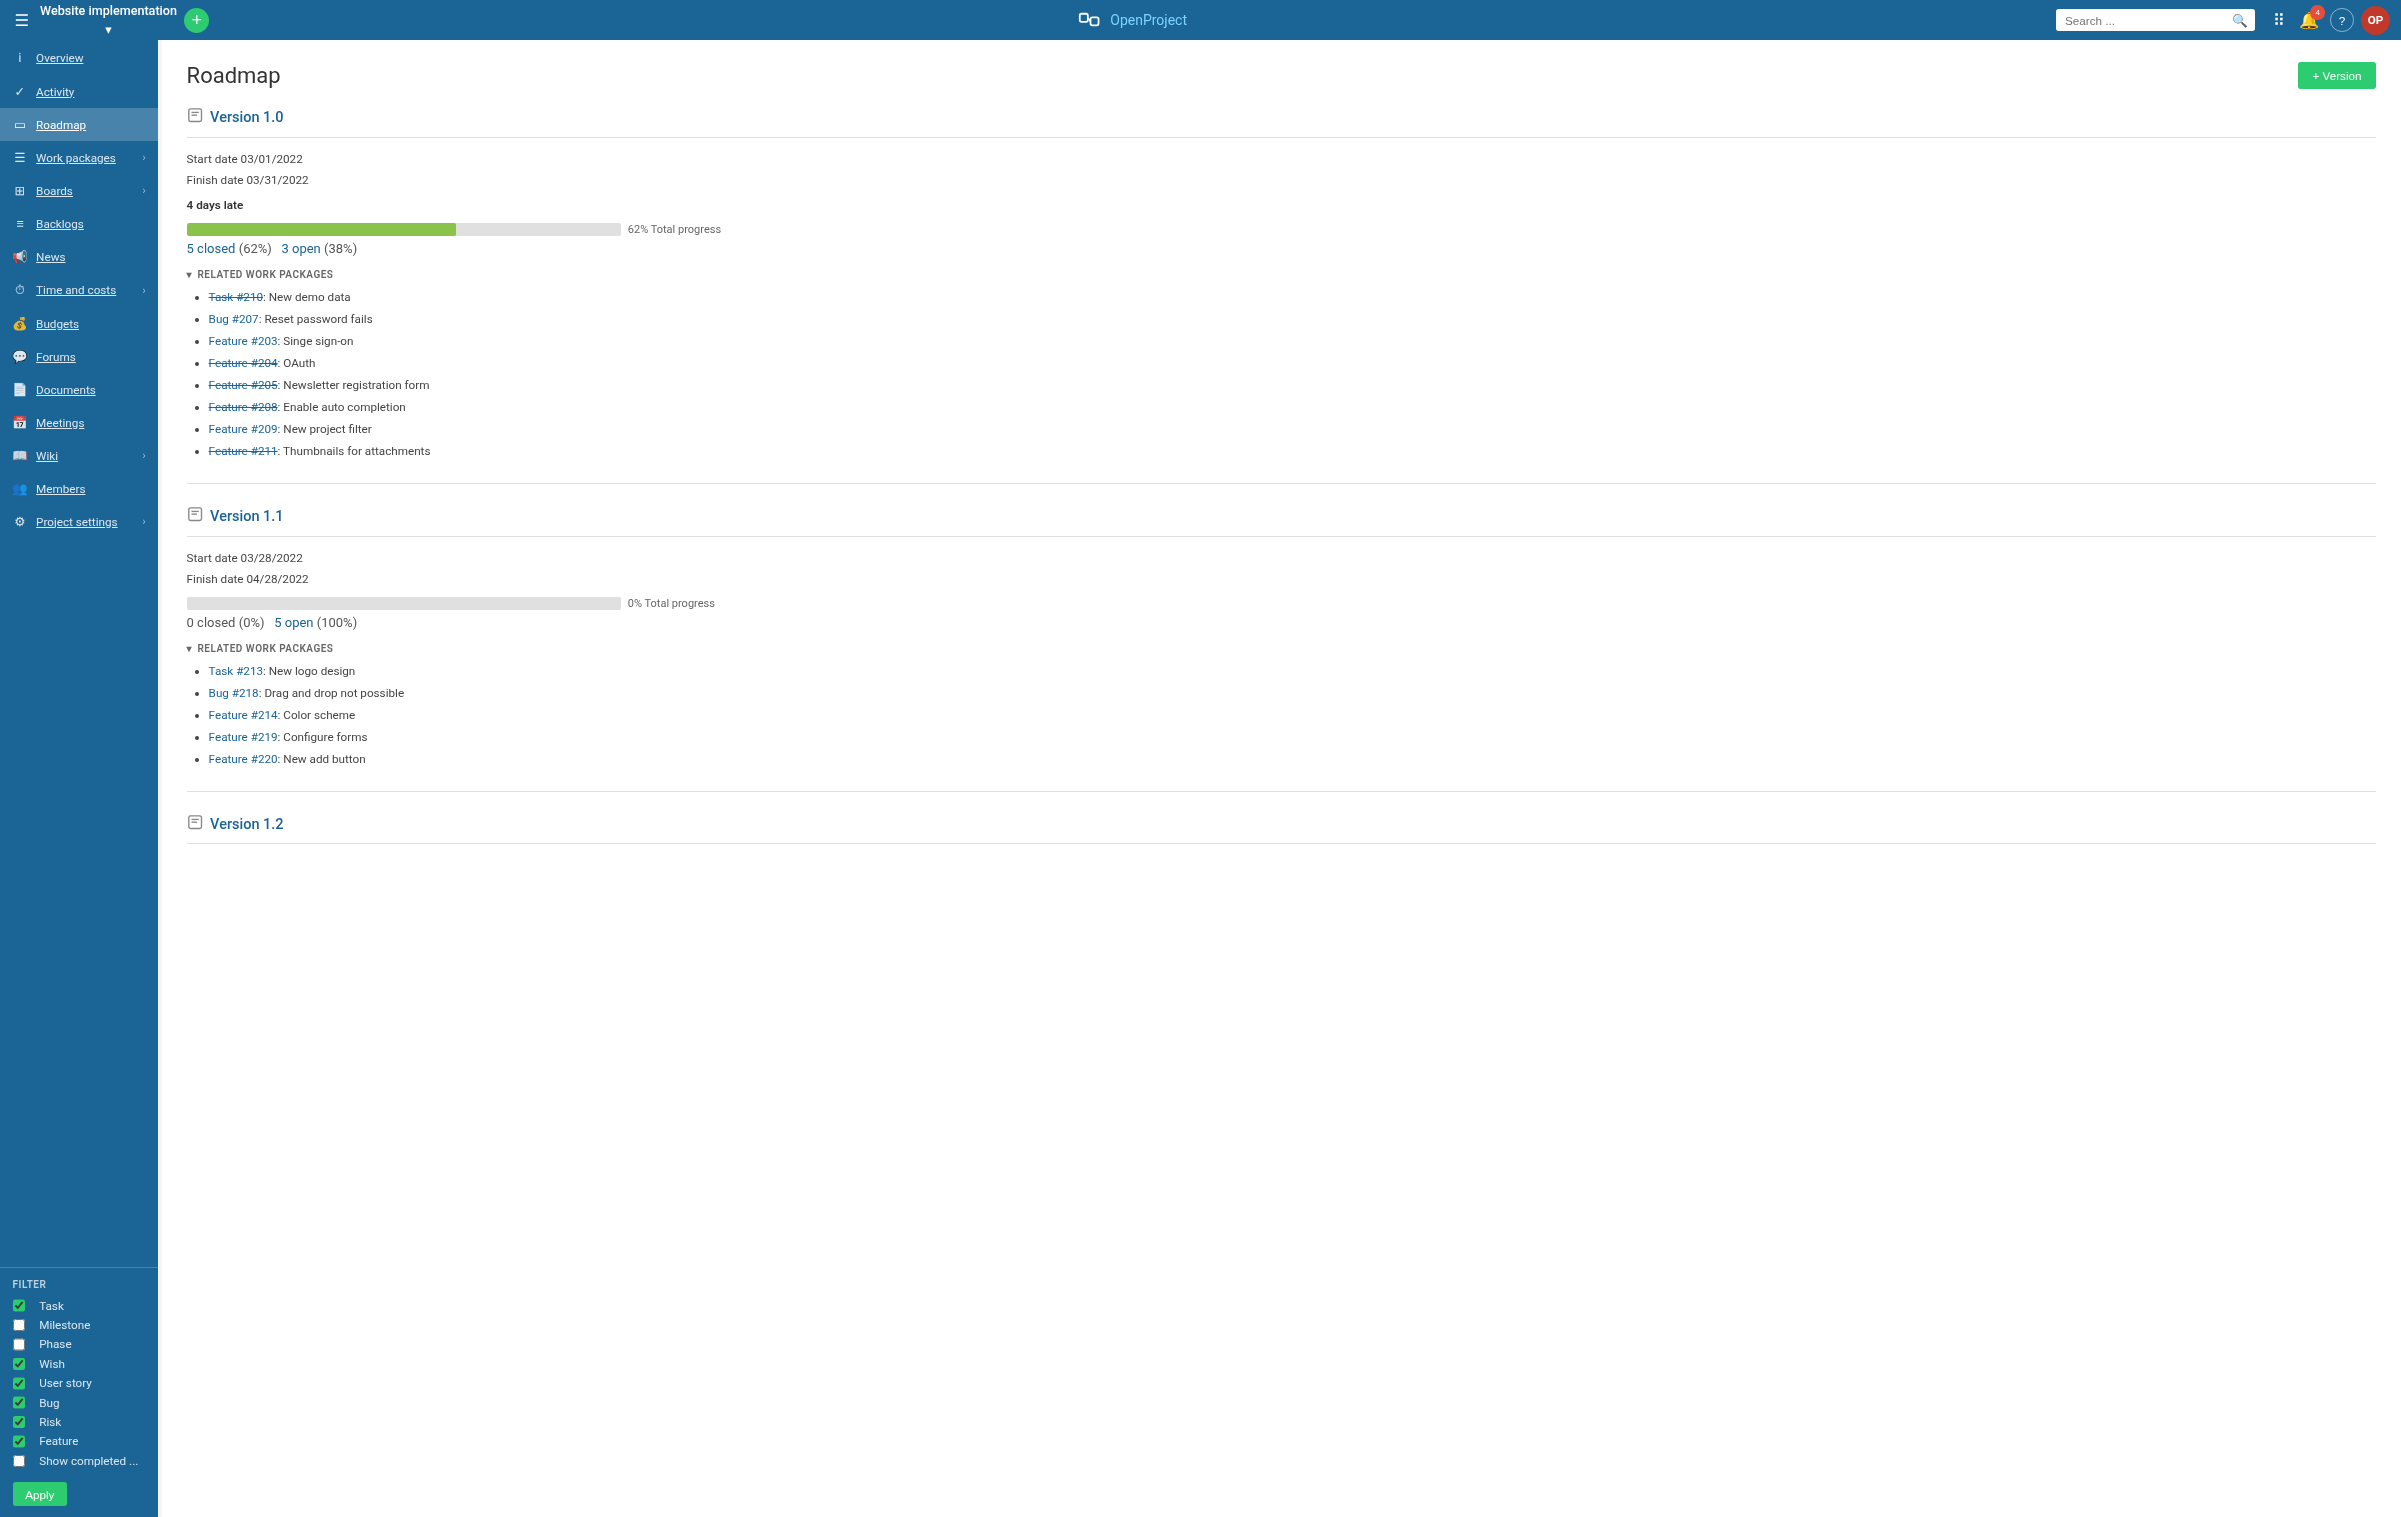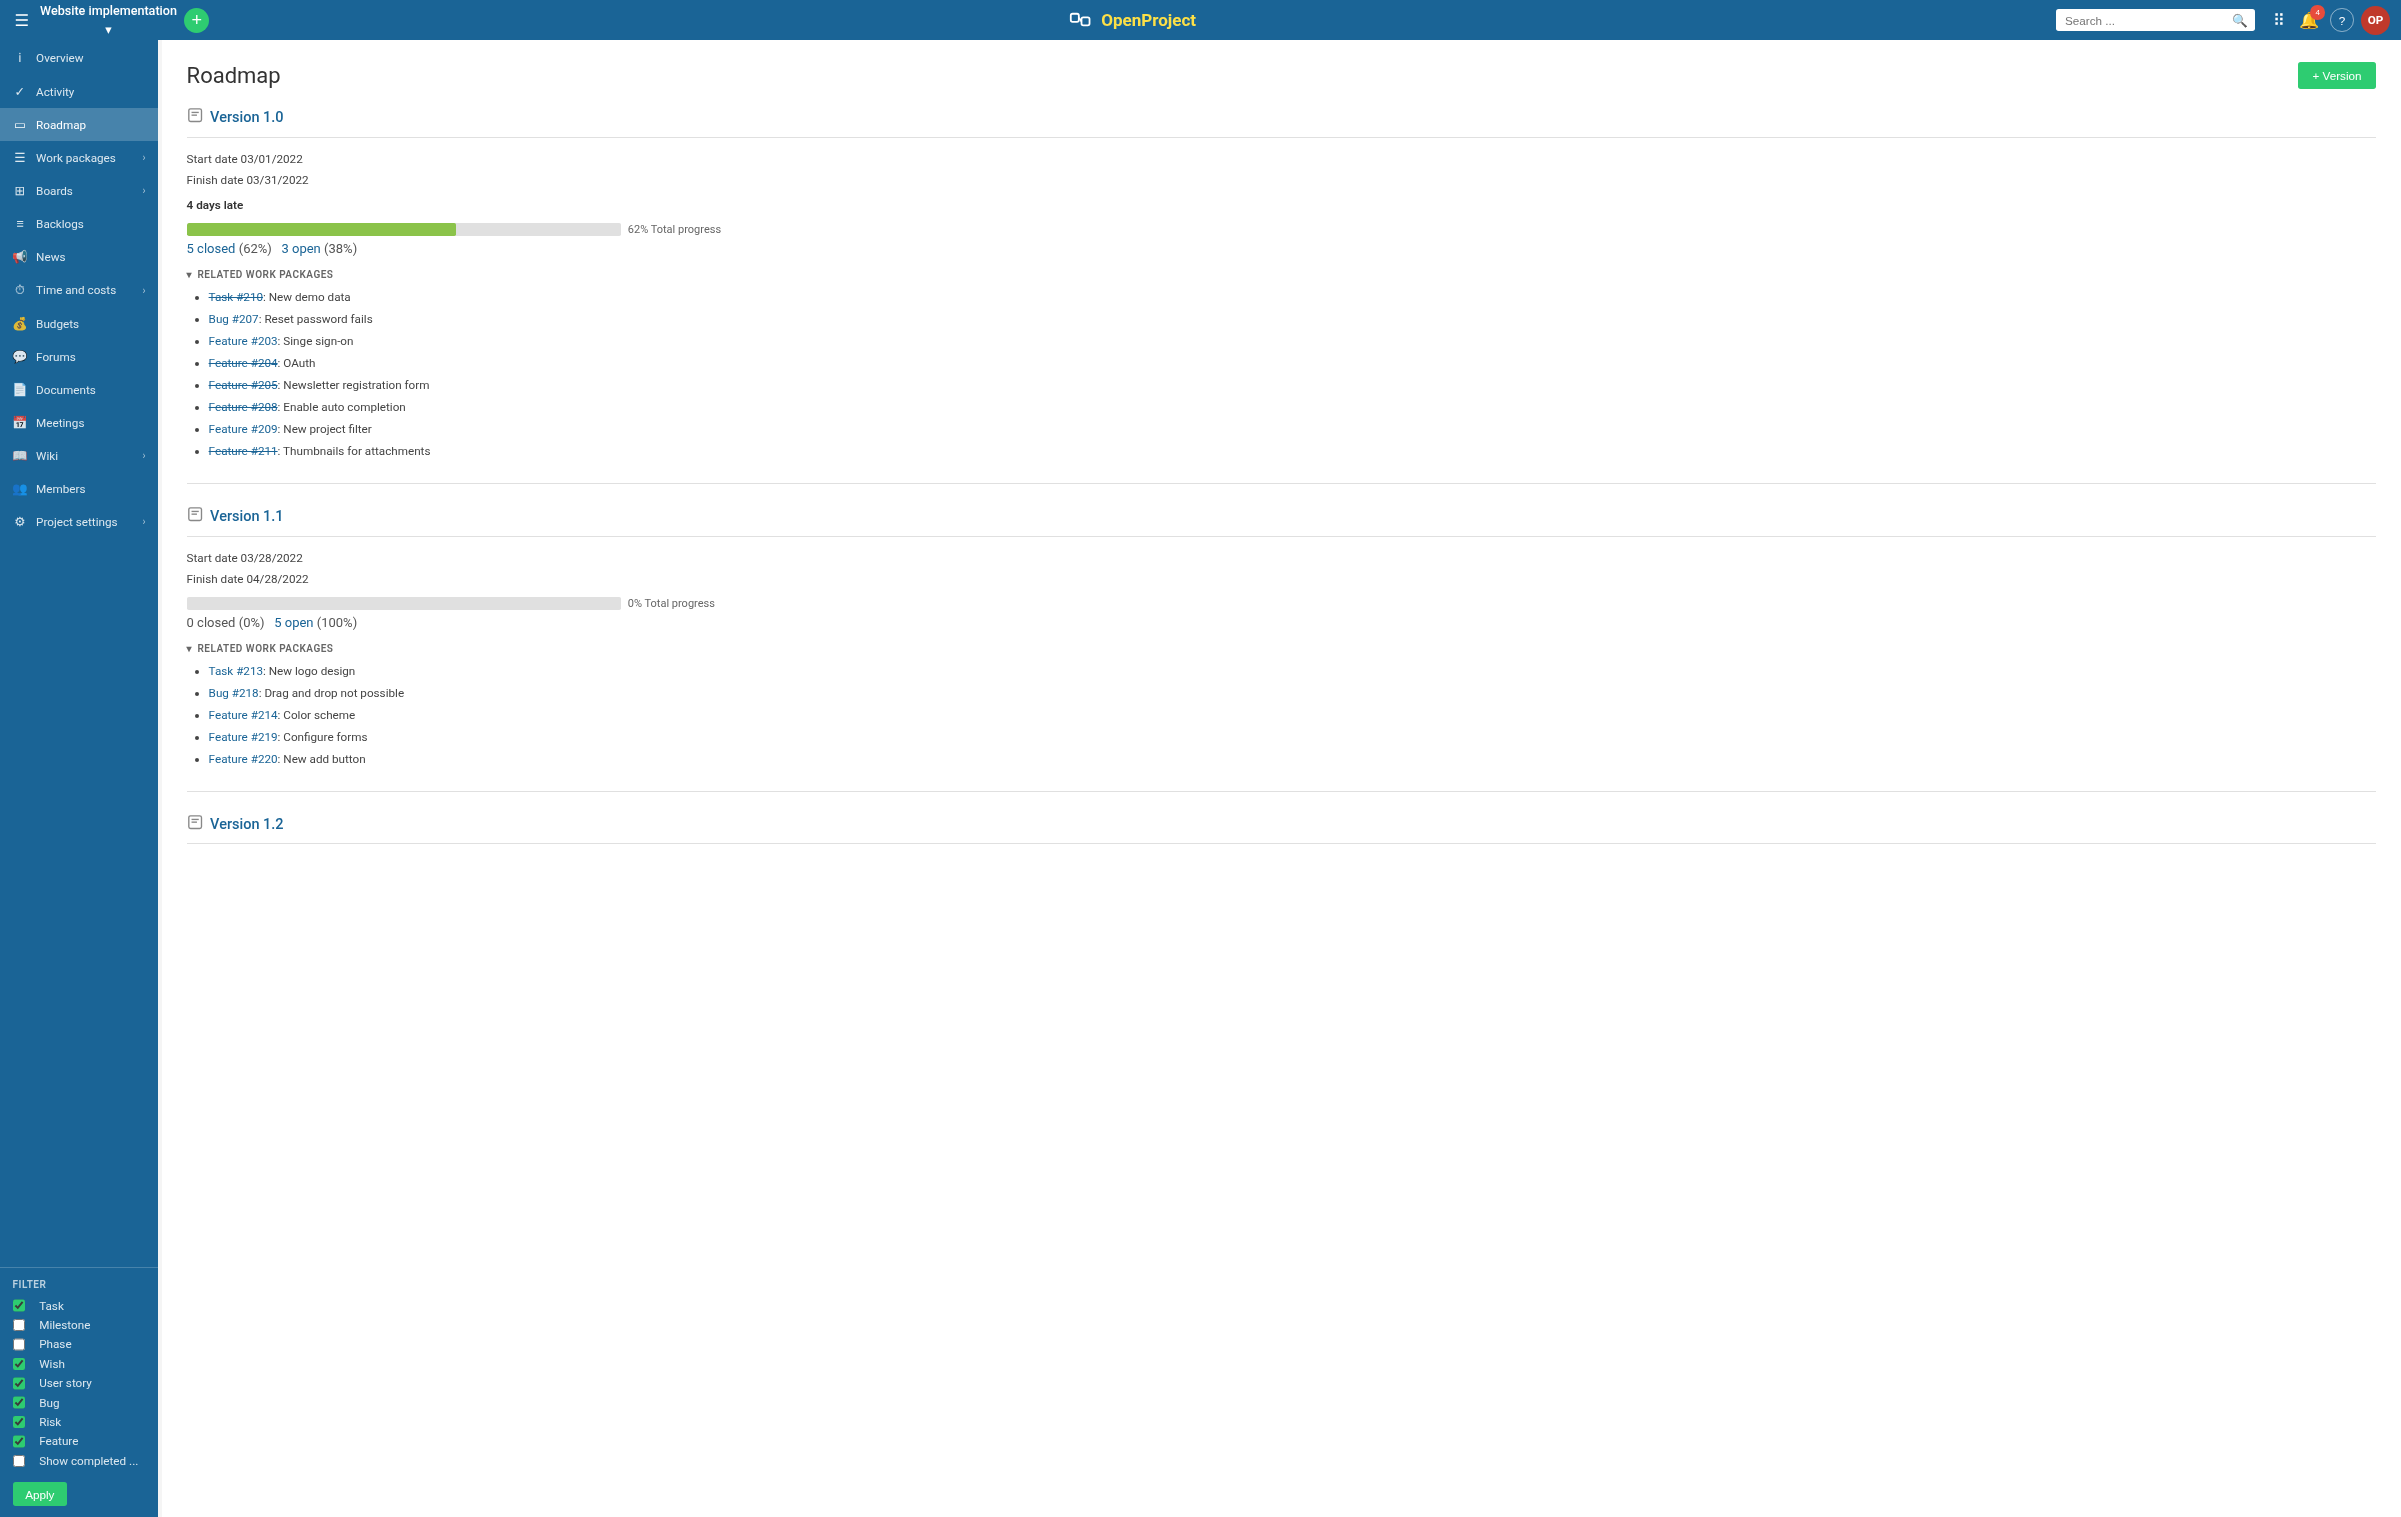--- a/index.html
+++ b/index.html
@@ -21,21 +21,21 @@
 
     
     .main-layout { display: flex; flex: 1; overflow: hidden; }
 
     
     .sidebar { width: 158px; background: #1a6496; display: flex; flex-direction: column; overflow-y: auto; flex-shrink: 0; }
     .sidebar-nav { flex: 1; }
     .sidebar-item { display: flex; align-items: center; padding: 9px 12.6px; color: rgba(255,255,255,0.85); cursor: pointer; font-size: 11.7px; gap: 9px; position: relative; text-decoration: none; }
     .sidebar-item.active { background: rgba(255,255,255,0.2); color: white; }
     .sidebar-item-icon { width: 14.5px; text-align: center; flex-shrink: 0; font-size: 12.6px; }
-    .sidebar-item-label { flex: 1; }
+    .sidebar-item-label { flex: 1; text-decoration: underline; }
     .sidebar-item-arrow { font-size: 10px; color: rgba(255,255,255,0.6); }
 
     
     .sidebar-filter { padding: 11px 12.6px; border-top: 0.9px solid rgba(255,255,255,0.2); }
     .filter-title { color: rgba(255,255,255,0.7); font-size: 10px; font-weight: 600; letter-spacing: 0.5px; margin-bottom: 9px; text-transform: uppercase; }
     .filter-item { display: flex; align-items: center; gap: 14px; margin-bottom: 5.4px; color: rgba(255,255,255,0.85); font-size: 11.7px; cursor: pointer; }
     .filter-item input[type="checkbox"] { accent-color: #2ecc71; width: 12.6px; height: 12.6px; cursor: pointer; }
     .apply-btn { background: #2ecc71; color: white; border: none; border-radius: 2.7px; padding: 5.4px 12.6px; font-size: 11.7px; cursor: pointer; margin-top: 9px; font-weight: 500; }
 
     
@@ -88,21 +88,21 @@
     <span>▾</span>
   </span>
   <button class="topbar-add-btn">+</button>
 
   <div class="topbar-logo">
     <svg width="25" height="20" viewBox="0 0 28 22" fill="none">
       <rect x="2" y="4" width="9" height="9" rx="2" stroke="white" stroke-width="2" fill="none"></rect>
       <rect x="14" y="8" width="9" height="9" rx="2" stroke="white" stroke-width="2" fill="none"></rect>
       <line x1="11" y1="8.5" x2="14" y2="12.5" stroke="white" stroke-width="2"></line>
     </svg>
-    <span style="color:#fde047;font-size:17px;font-weight:700;">OpenProject</span>
+    <span style="color:#7dd3fc;font-size:14px;font-weight:400;">OpenProject</span>
   </div>
 
   <div class="topbar-search-wrap">
     <input class="topbar-search" type="text" placeholder="Search ..." style="">
     <span class="topbar-search-icon">🔍</span>
   </div>
   <div class="topbar-actions">
     <button class="topbar-icon-btn" style="font-size:16.3px;">⠿</button>
     <button class="topbar-icon-btn" style="position:relative;">
       🔔

